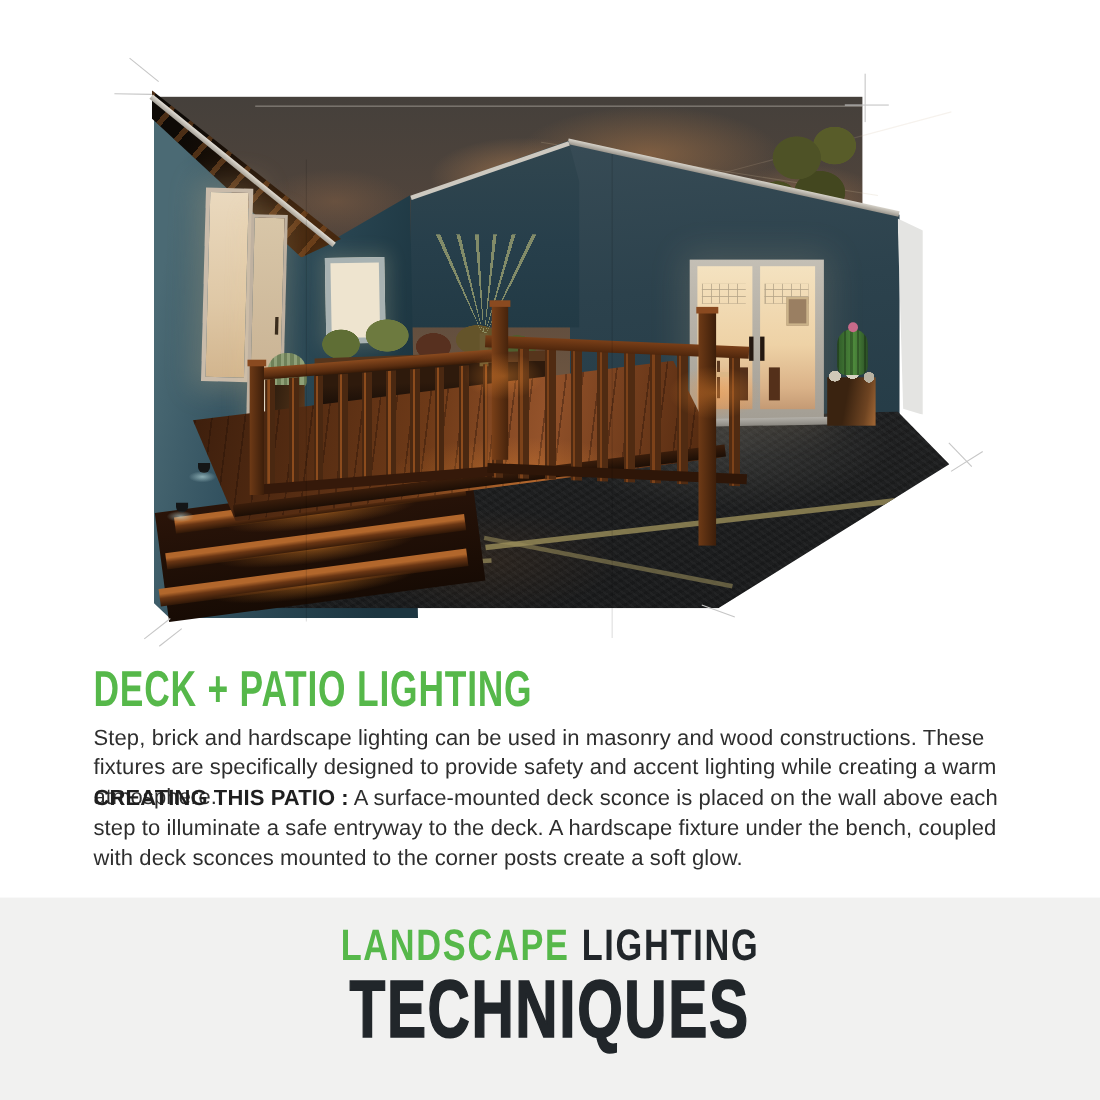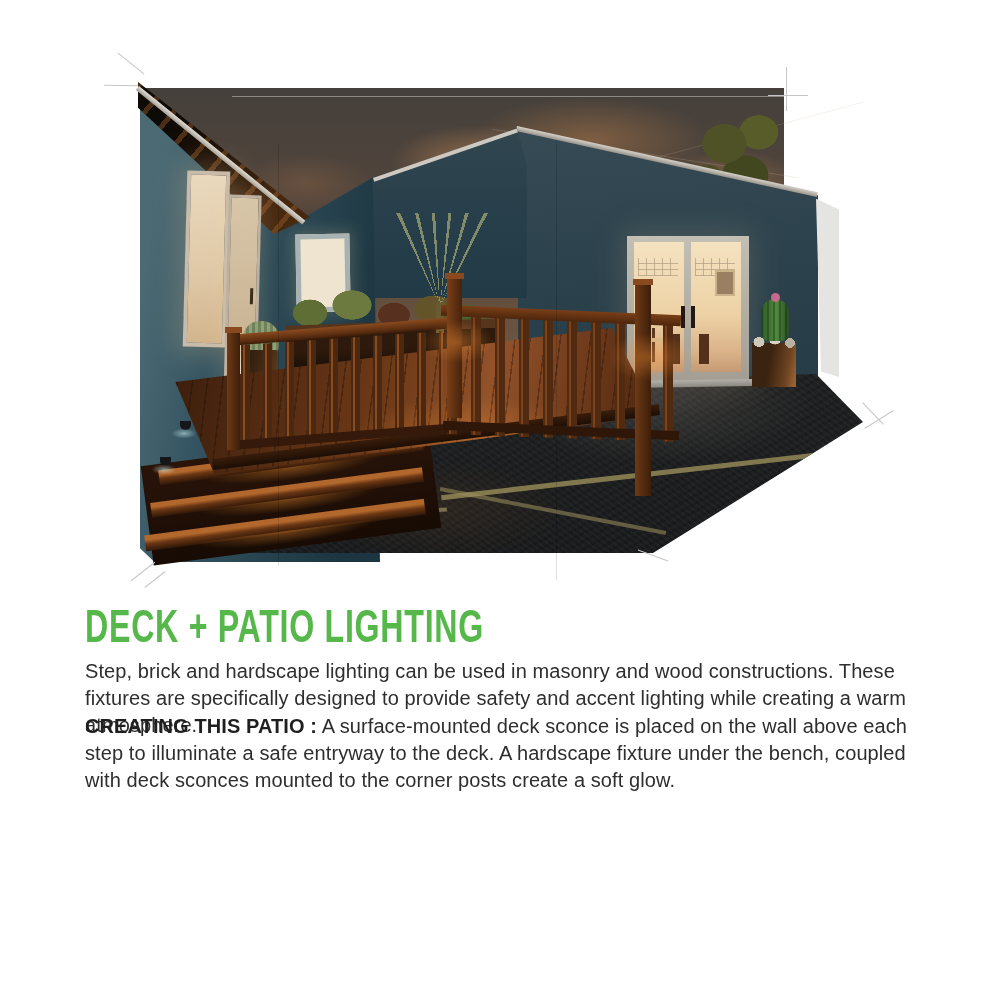--- a/index.html
+++ b/index.html
@@ -306,14 +306,24 @@
     <div class="cm cmF"></div>
     <div class="cm cmG"></div>
     <div class="cm cmH"></div>
     <div class="cm cmI"></div>
   </div>
 
   <h1 class="headline">DECK + PATIO LIGHTING</h1>
   <p class="para p1">Step, brick and hardscape lighting can be used in masonry and wood constructions. These fixtures are specifically designed to provide safety and accent lighting while creating a warm atmosphere.</p>
   <p class="para p2"><strong>CREATING THIS PATIO :</strong><span> A surface-mounted deck sconce is placed on the wall above each step to illuminate a safe entryway to the deck. A hardscape fixture under the bench, coupled with deck sconces mounted to the corner posts create a soft glow.</span></p>
 
+  <div class="footer">
+    <div class="f1">
+      <span class="scale">
+        <span class="green">LANDSCAPE</span><span class="dark">LIGHTING</span>
+      </span>
+    </div>
+    <div class="f2">
+      <span class="scale">TECHNIQUES</span>
+    </div>
+  </div>
 
 </div>
 
 </body></html>

